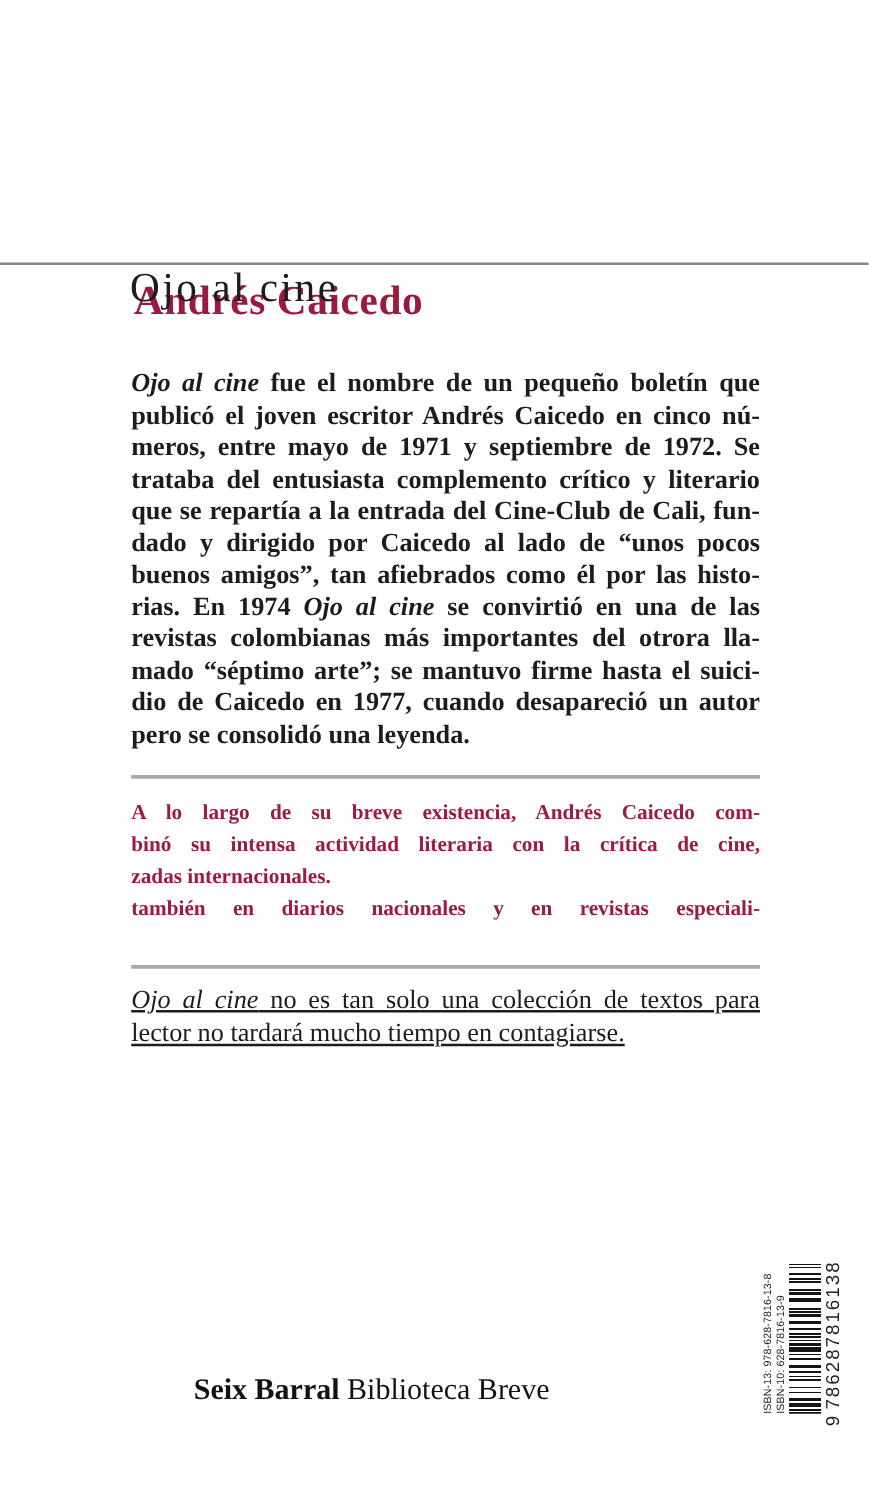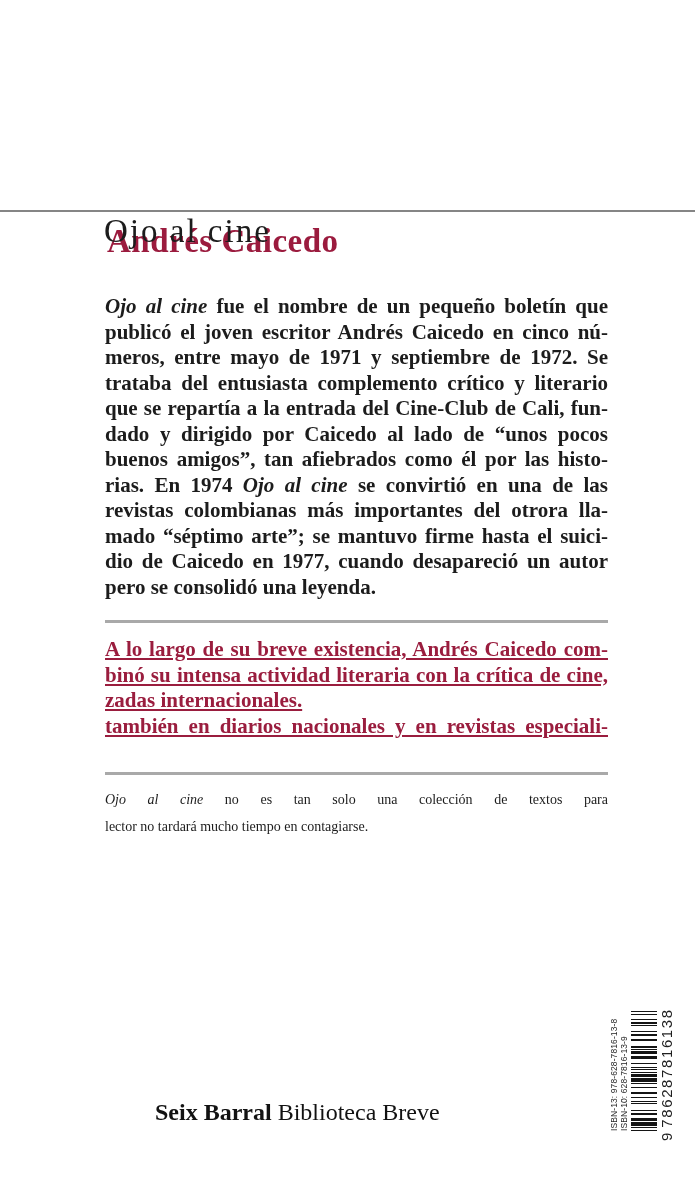--- a/index.html
+++ b/index.html
@@ -19,22 +19,22 @@
     position:absolute;left:107px;top:177px;font-size:33px;font-weight:bold;
     letter-spacing:0.5px;line-height:1;color:var(--accent-red);white-space:nowrap;margin-top:48px;
   }
   .top-rule{position:absolute;left:0;top:210px;width:695px;height:2px;background:var(--top-rule);}
   .book-title{
     position:absolute;left:104px;top:215px;font-size:33px;line-height:1;
     letter-spacing:2px;color:var(--ink);white-space:nowrap;
   }
   .para{position:absolute;left:105px;width:503px;}
   .p-bold{font-weight:bold;font-size:21px;line-height:25.5px;color:var(--ink);}
-  .p-red{font-weight:bold;font-size:21px;line-height:25.5px;color:var(--para-red);text-decoration:underline;}
-  .p-reg{font-weight:normal;font-size:14px;line-height:27px;color:var(--ink);}
+  .p-red{font-weight:bold;font-size:17px;line-height:25.5px;color:var(--para-red);}
+  .p-reg{font-weight:normal;font-size:21px;line-height:27px;color:var(--ink);text-decoration:underline;}
   .para .line{text-align:justify;text-align-last:justify;white-space:normal;}
   .para .line.last{text-align-last:left;}
   .it{font-style:italic;}
   #p-intro{top:294px;}
   .rule-a{position:absolute;left:105px;top:620px;width:503px;height:3px;background:var(--rule);}
   #p-highlight{top:637px;}
   .rule-b{position:absolute;left:105px;top:772px;width:503px;height:3px;background:var(--rule);}
   #p-closing{top:786px;}
   .publisher{
     position:absolute;left:108px;top:1100px;font-size:24px;line-height:1;

